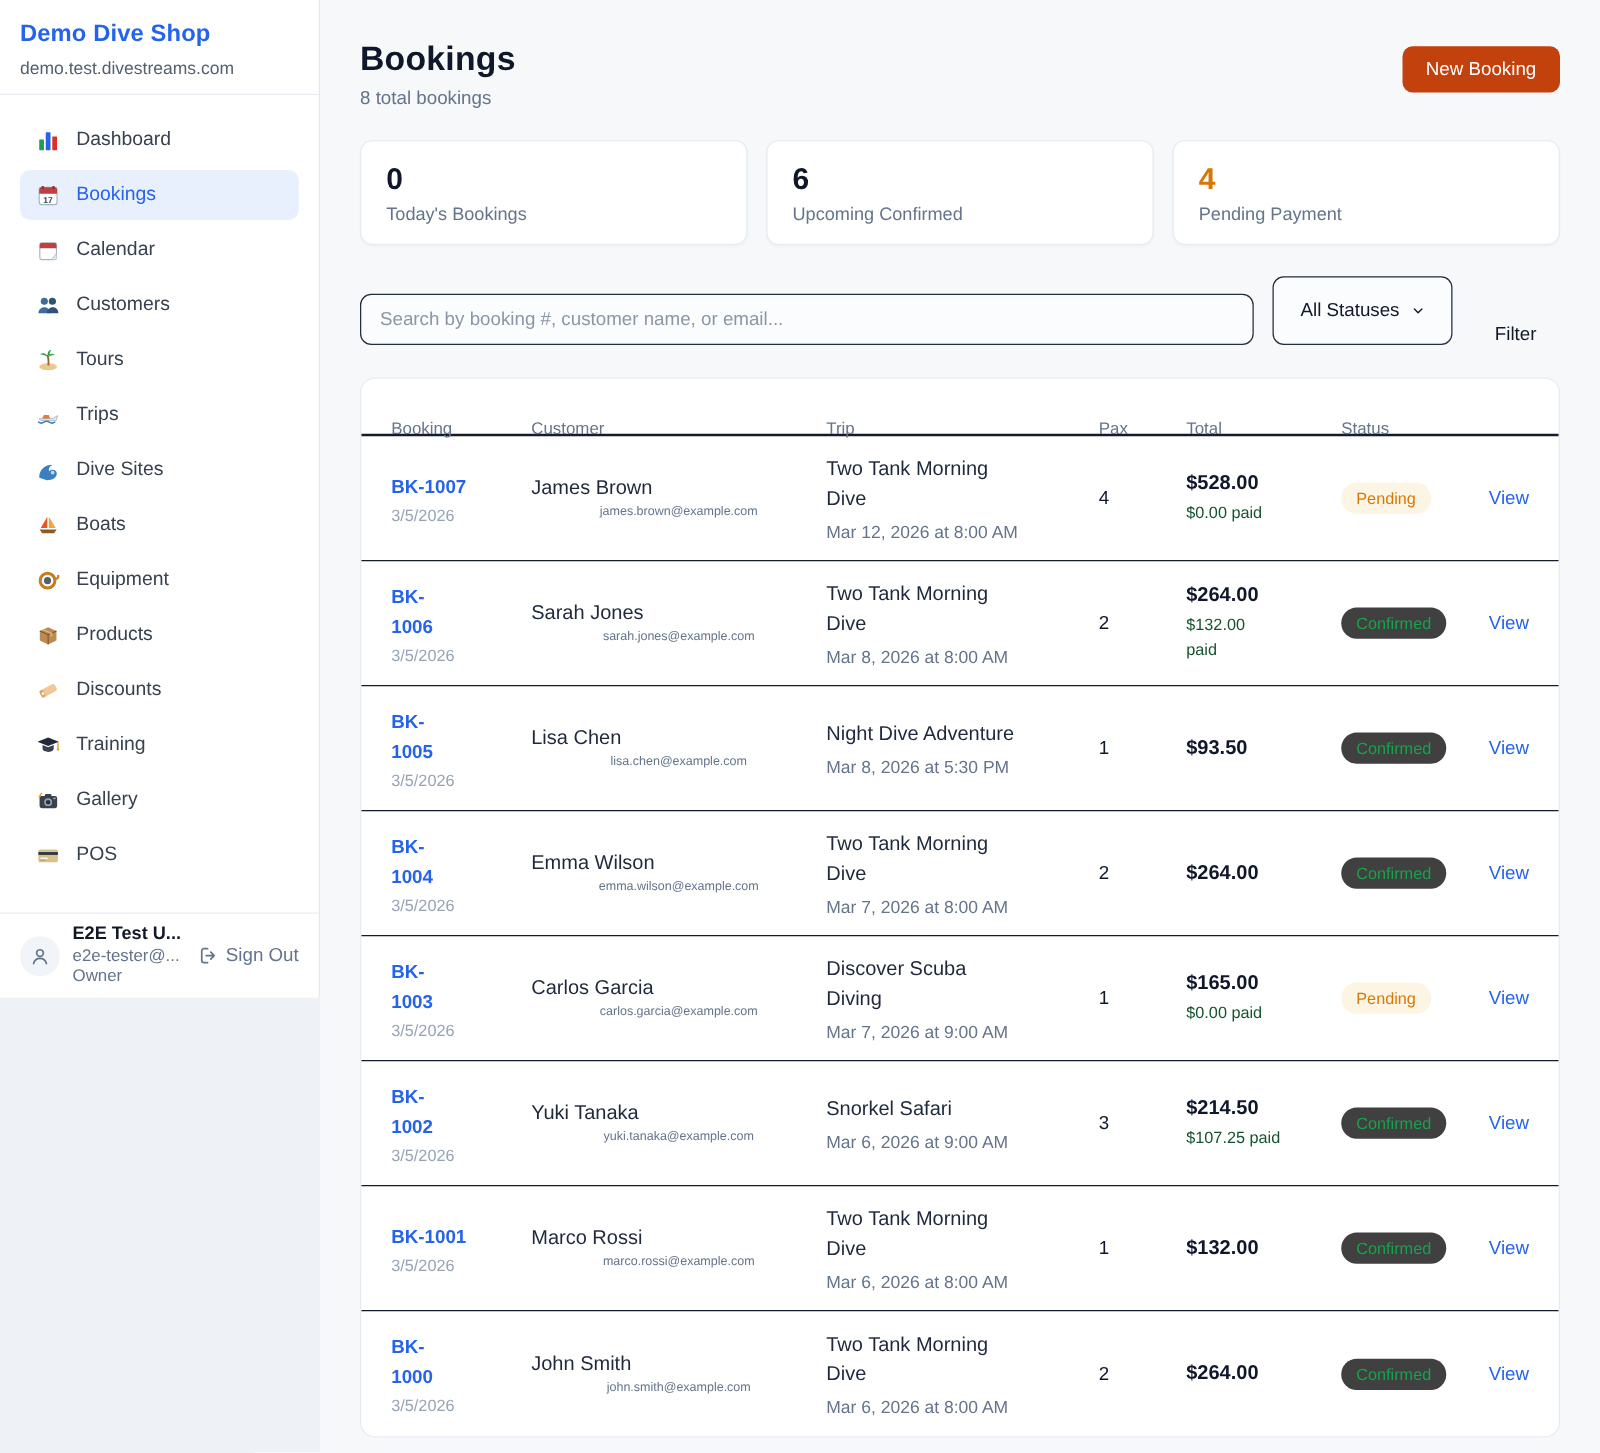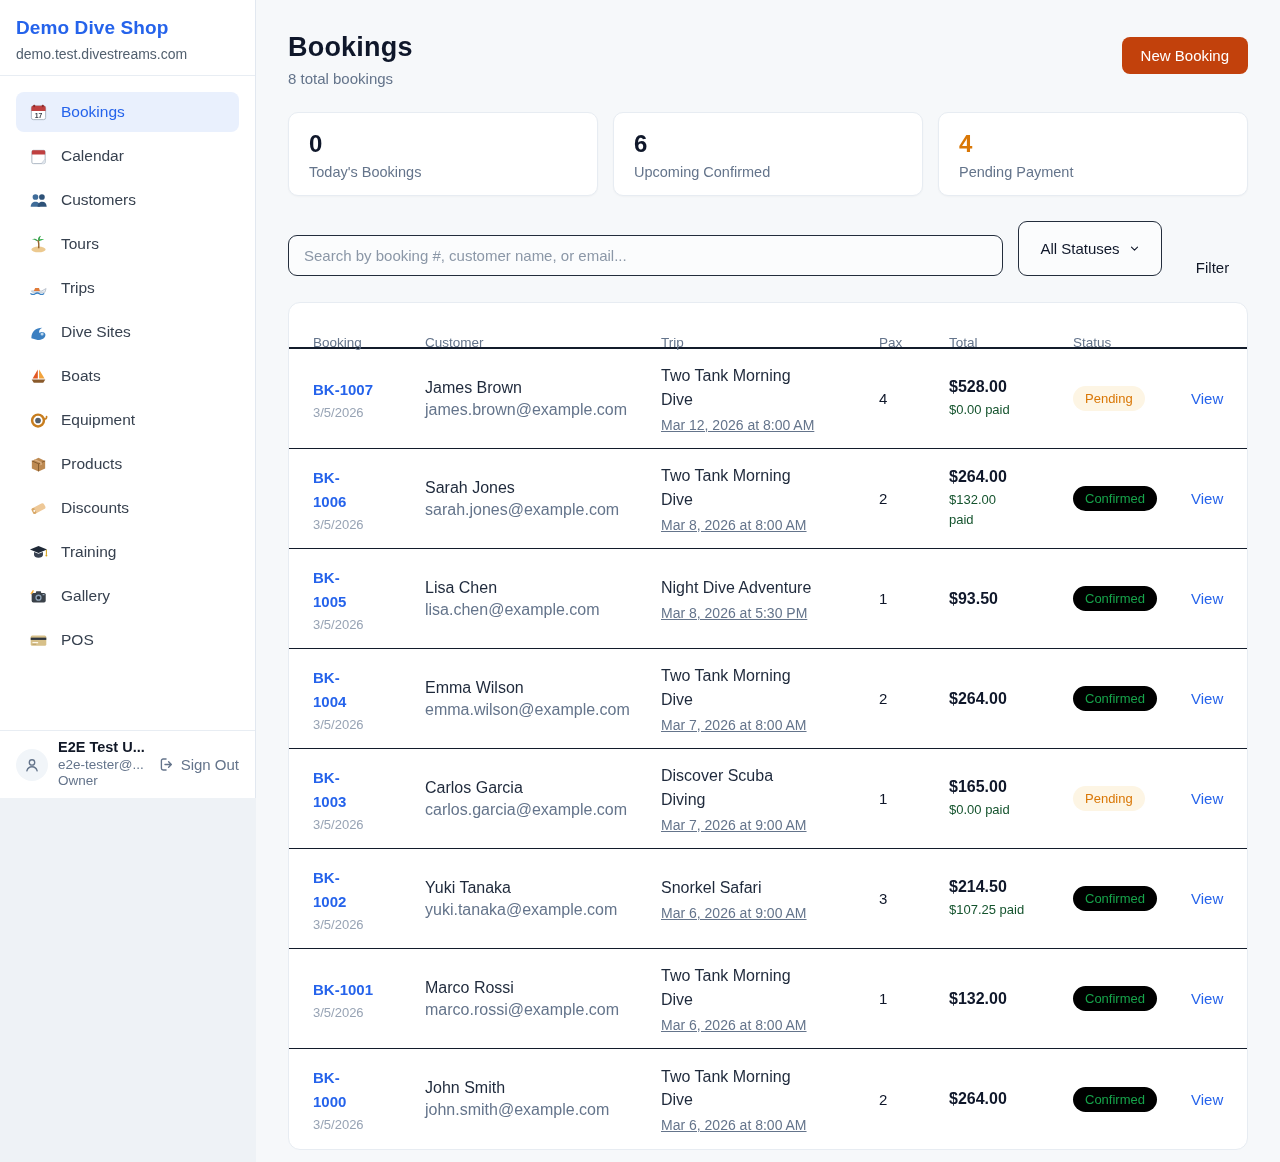--- a/index.html
+++ b/index.html
@@ -99,48 +99,58 @@
     padding:0 24px; align-items:center;
   }
   .thead { height:46px; border-bottom:2px solid #131c2b; }
   .th { font-size:13.5px; color:#64748b; font-weight:500;margin-top:32px; }
   .tbody-row { min-height:100px; border-bottom:1px solid #131c2b; padding-top:14px; padding-bottom:14px; }
   .tbody-row:last-child { border-bottom:none; }
 
   .cell-id { color:#2563eb; font-size:15px; font-weight:600; white-space:pre-line; line-height:1.6; cursor:pointer; }
   .cell-date { color:#97a3b4; font-size:13px; margin-top:3px; }
   .cell-name { color:#1e293b; font-size:16px; font-weight:500; }
-  .cell-email { color:#64748b; font-size:16px; margin-top:4px; }
+  .cell-email { color:#64748b; font-size:10px; margin-top:4px;text-align:center; }
   .cell-trip { padding-right:40px; }
   .cell-trip-name { color:#1e293b; font-size:16px; font-weight:500; white-space:pre-line; line-height:1.45; }
-  .cell-trip-date { color:#64748b; font-size:14px; margin-top:6px;text-decoration:underline; }
+  .cell-trip-date { color:#64748b; font-size:14px; margin-top:6px; }
   .cell-pax { font-size:15px; color:#0f172a; }
   .cell-total { font-size:16px; font-weight:700; color:#0f172a; }
   .cell-paid { font-size:13px; color:#14532d; margin-top:4px; white-space:pre-line; line-height:1.5; }
   .cell-paid:empty { display:none; }
   .badge {
     display:inline-block; font-size:13px; padding:5px 12px; border-radius:999px;
   }
   .badge--pending { background:#fdf5e4; color:#d97706; }
-  .badge--confirmed { background:#000000; color:#16a34a; }
+  .badge--confirmed { background:#404040; color:#16a34a; }
   .view-link { color:#2563eb; font-size:15px; font-weight:500; cursor:pointer; }
 </style>
 </head>
 <body>
 
 <div class="layout">
 
   <div class="rail">
     <aside class="sidebar">
       <div class="brand">
         <div class="brand-name">Demo Dive Shop</div>
         <div class="brand-domain">demo.test.divestreams.com</div>
       </div>
 
       <nav class="nav">
+        <div class="nav-item">
+          <span class="nav-icon">
+              <svg viewBox="0 0 20 20">
+                <rect x="2.5" y="9" width="4" height="9" rx="0.5" fill="#1f9d55"></rect>
+                <rect x="8" y="3" width="4" height="15" rx="0.5" fill="#2563eb"></rect>
+                <rect x="13.5" y="6.5" width="4" height="11.5" rx="0.5" fill="#d93025"></rect>
+              </svg>
+            </span>
+          <span>Dashboard</span>
+        </div>
         <div class="nav-item active">
           <span class="nav-icon">
               <svg viewBox="0 0 20 20">
                 <rect x="2.5" y="3" width="15" height="14.5" rx="2" fill="#ffffff" stroke="#aab4c1"></rect>
                 <path d="M2.5 5a2 2 0 012-2h11a2 2 0 012 2v3.5h-15z" fill="#bf4040"></path>
                 <rect x="4.5" y="1.8" width="2" height="2.6" rx="0.8" fill="#8a2e2e"></rect>
                 <rect x="13.5" y="1.8" width="2" height="2.6" rx="0.8" fill="#8a2e2e"></rect>
                 <text x="10" y="15.8" font-size="7.2" font-weight="bold" text-anchor="middle" fill="#3a4149" font-family="sans-serif">17</text>
               </svg>
             </span>

